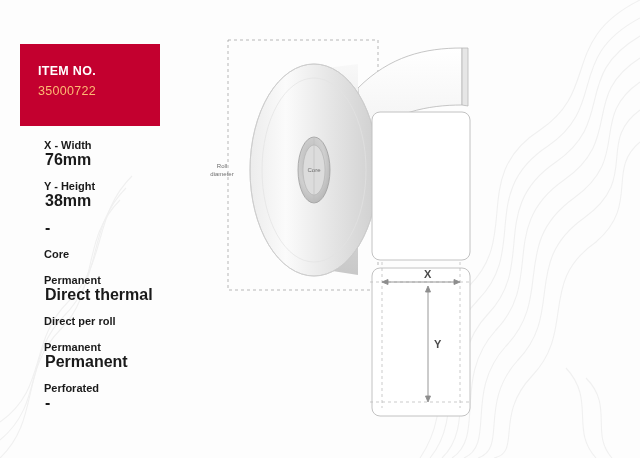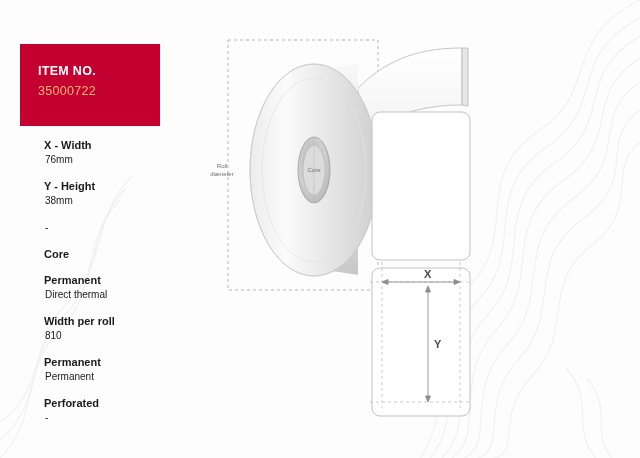--- a/index.html
+++ b/index.html
@@ -66,22 +66,22 @@
   .spec {
     margin-bottom: 12px;
   }
   .spec .k {
     font-size: 11px;
     font-weight: bold;
     color: #1a1a1a;
     line-height: 14px;
   }
   .spec .v {
-    font-size: 10px;
-    font-weight: normal;
+    font-size: 16px;
+    font-weight: bold;
     color: #1a1a1a;
     line-height: 15px;
     padding-left: 1px;
   }
   
   .drawing {
     position: absolute;
     left: 210px;
     top: 20px;
     width: 420px;
@@ -148,22 +148,21 @@
       <div class="v">-</div>
     </div>
     <div class="spec">
       <div class="k">Core</div>
     </div>
     <div class="spec">
       <div class="k">Permanent</div>
       <div class="v">Direct thermal</div>
     </div>
     <div class="spec">
-      <div class="k">Width per roll</div>
-      <div class="v">810</div>
+      <div class="k">Direct per roll</div>
     </div>
     <div class="spec">
       <div class="k">Permanent</div>
       <div class="v">Permanent</div>
     </div>
     <div class="spec">
       <div class="k">Perforated</div>
       <div class="v">-</div>
     </div>
   </div>

